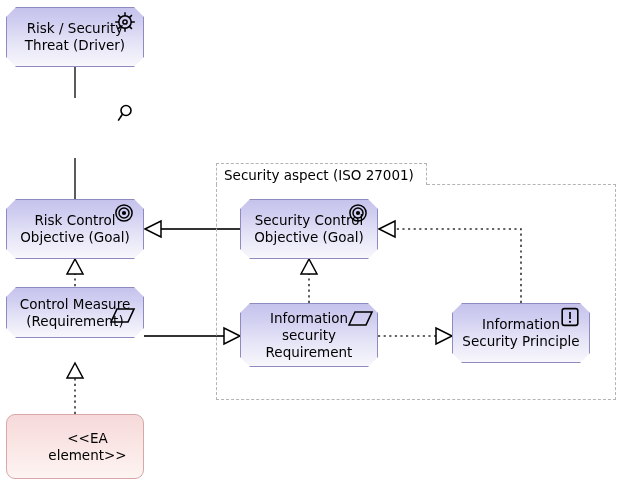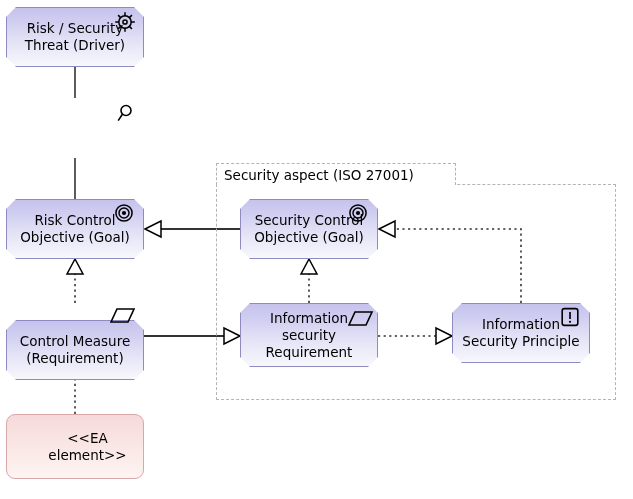--- a/index.html
+++ b/index.html
@@ -105,21 +105,21 @@
     <polygon points="309,259 301,274 317,274" fill="#ffffff" stroke="#000000" stroke-width="1.5"></polygon>
 
     <line x1="378" y1="336" x2="437" y2="336" stroke="#333333" stroke-width="1.6" stroke-dasharray="2.2 3.4"></line>
     <polygon points="452,336 436,328 436,344" fill="#ffffff" stroke="#000000" stroke-width="1.5"></polygon>
 
     <polyline points="521,303 521,229 394,229" fill="none" stroke="#333333" stroke-width="1.6" stroke-dasharray="2.2 3.4"></polyline>
     <polygon points="379,229 395,221 395,237" fill="#ffffff" stroke="#000000" stroke-width="1.5"></polygon>
   </svg>
 
   <div class="group-box" style="left:216px; top:184px; width:400px; height:216px;"></div>
-  <div class="group-tab" style="left:216px; top:163px; width:240px; height:22px;">
+  <div class="group-tab" style="left:216px; top:163px; width:211px; height:22px;">
     <span>Security aspect (ISO 27001)</span>
   </div>
 
   <div class="node oct" style="left:6px; top:7px; width:138px; height:60px;">
     <span class="label">Risk / Security
 Threat (Driver)</span>
   </div>
   <svg class="node-icon" style="left:114px; top:11px;" width="22" height="22" viewBox="0 0 22 22">
     <circle cx="11" cy="11" r="6.2" fill="none" stroke="#000000" stroke-width="1.5"></circle>
     <circle cx="11" cy="11" r="2.1" fill="none" stroke="#000000" stroke-width="1.5"></circle>
@@ -141,21 +141,21 @@
   <div class="node oct" style="left:6px; top:199px; width:138px; height:60px;text-align:center;">
     <span class="label">Risk Control
 Objective (Goal)</span>
   </div>
   <svg class="node-icon" style="left:114px; top:203px;" width="20" height="20" viewBox="0 0 20 20">
     <circle cx="10" cy="10" r="8.1" fill="none" stroke="#000000" stroke-width="1.5"></circle>
     <circle cx="10" cy="10" r="5" fill="none" stroke="#000000" stroke-width="1.5"></circle>
     <circle cx="10" cy="10" r="2.1" fill="#000000"></circle>
   </svg>
 
-  <div class="node oct" style="left:6px; top:320px; width:138px; height:60px;justify-content:center;">
+  <div class="node oct" style="left:6px; top:287px; width:138px; height:51px;justify-content:center;">
     <span class="label">Control Measure
 (Requirement)</span>
   </div>
   <svg class="node-icon" style="left:110px; top:307px;" width="26" height="18" viewBox="0 0 26 18">
     <polygon points="7,2 24,2 18,15 1,15" fill="none" stroke="#000000" stroke-width="1.6"></polygon>
   </svg>
 
   <div class="node ea" style="left:6px; top:414px; width:138px; height:65px;padding-left:25px;">
     <span class="label">&lt;&lt;EA element&gt;&gt;</span>
   </div>

